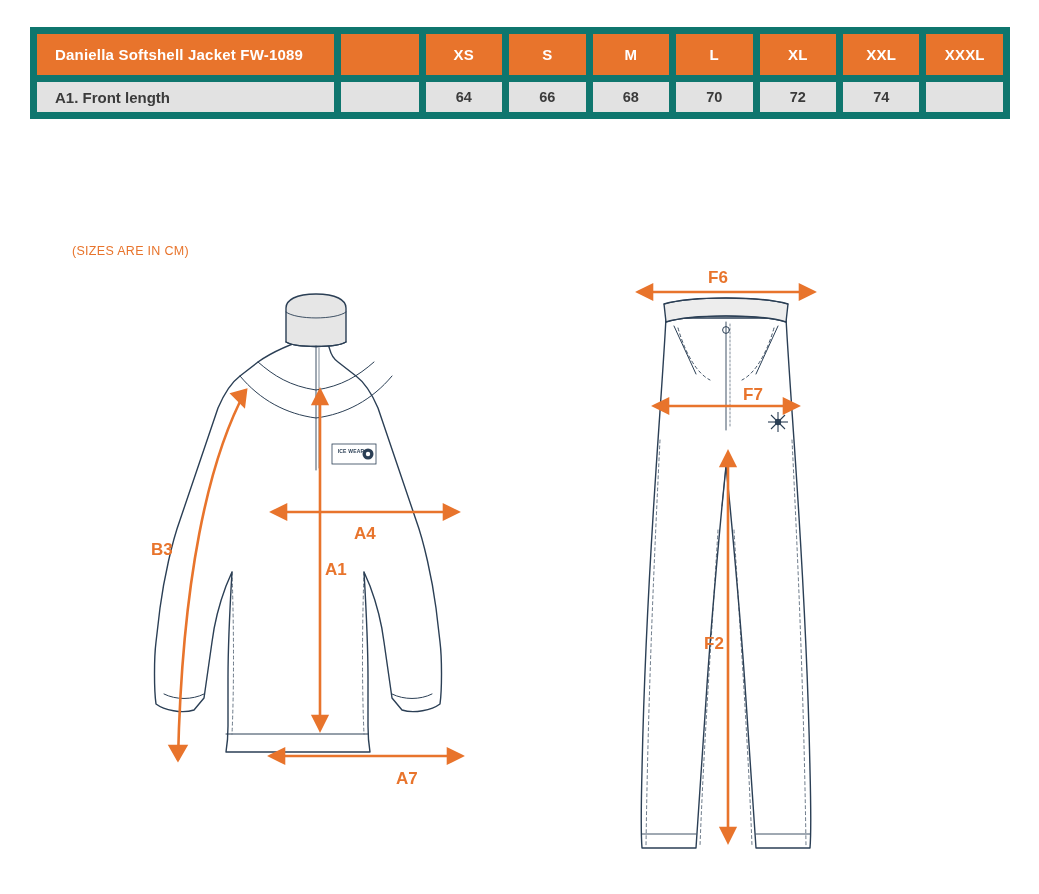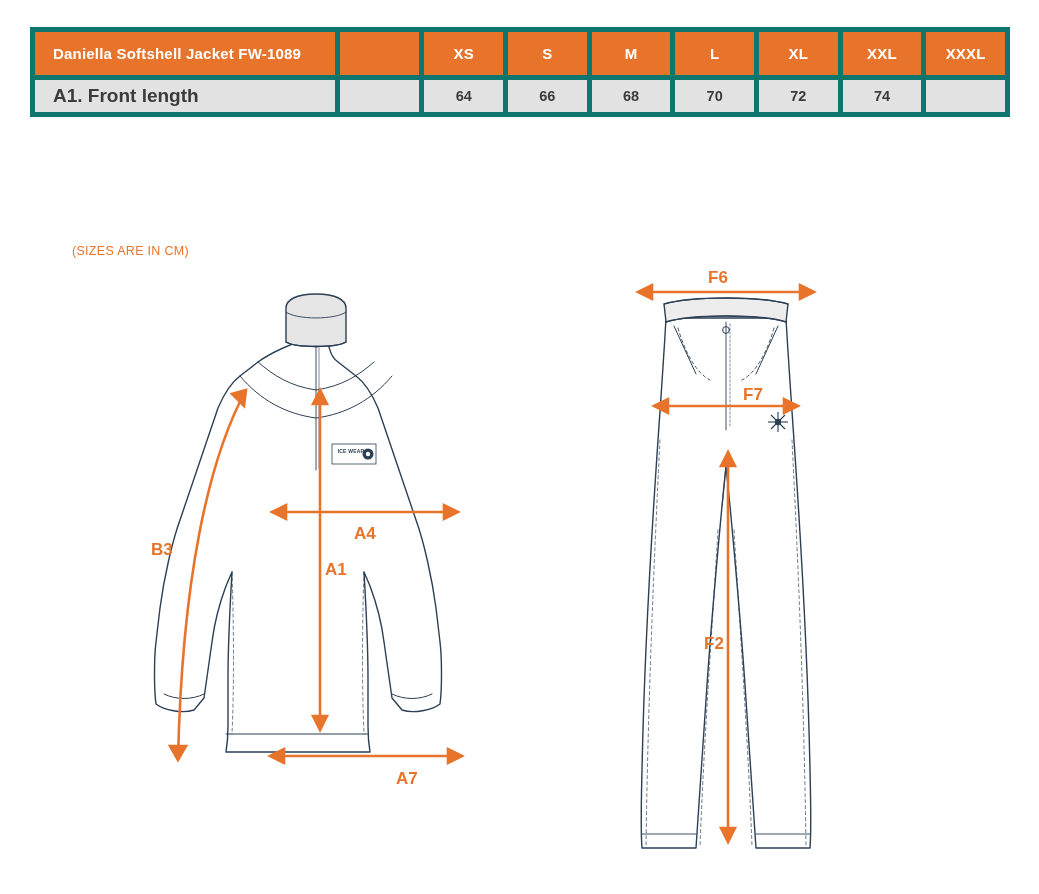--- a/index.html
+++ b/index.html
@@ -26,21 +26,21 @@
     left: 30px;
     top: 27px;
     width: 980px;
   }
   table.size-table {
     border-collapse: collapse;
     width: 980px;
     table-layout: fixed;
   }
   table.size-table td, table.size-table th {
-    border: 5px solid #0f766e;
+    border: 7px solid #0f766e;
     height: 37px;
     font-size: 14.5px;
     font-weight: bold;
     color: #3b3b3b;
     text-align: center;
     vertical-align: middle;
     padding: 0;
   }
   table.size-table thead th {
     background: #e8742c;
@@ -53,21 +53,21 @@
     text-align: left;
     padding-left: 18px;
     font-size: 15px;
   }
   table.size-table tbody td {
     background: #e2e2e2;
   }
   table.size-table tbody td.label-cell {
     text-align: left;
     padding-left: 18px;
-    font-size: 19px;
+    font-size: 15px;
     font-weight: bold;
     color: #3b3b3b;
   }
   
   col.c-label { width: 295px; }
   col.c-gap   { width: 82px; }
   col.c-size  { width: 81px; }
 
   .units-note {
     position: absolute;

